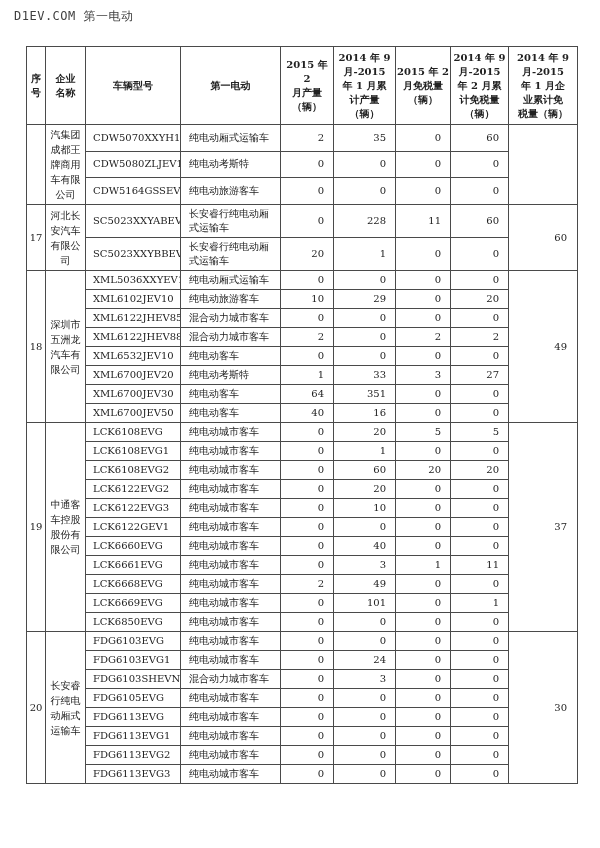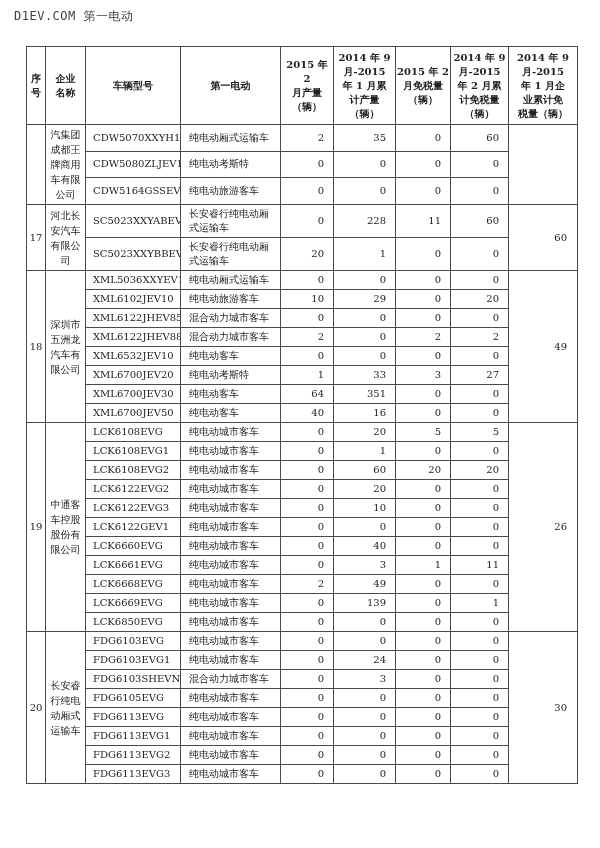--- a/index.html
+++ b/index.html
@@ -227,21 +227,21 @@
       </tr>
       <tr>
         <td class="serial" rowspan="11">19</td>
         <td class="company" rowspan="11">中通客车控股股份有限公司</td>
         <td class="model">LCK6108EVG</td>
         <td class="product">纯电动城市客车</td>
         <td class="num">0</td>
         <td class="num">20</td>
         <td class="num">5</td>
         <td class="num">5</td>
-        <td class="total" rowspan="11">26</td>
+        <td class="total" rowspan="11">37</td>
       </tr>
       <tr>
         <td class="model">LCK6108EVG1</td>
         <td class="product">纯电动城市客车</td>
         <td class="num">0</td>
         <td class="num">1</td>
         <td class="num">0</td>
         <td class="num">0</td>
       </tr>
       <tr>
@@ -297,21 +297,21 @@
         <td class="product">纯电动城市客车</td>
         <td class="num">2</td>
         <td class="num">49</td>
         <td class="num">0</td>
         <td class="num">0</td>
       </tr>
       <tr>
         <td class="model">LCK6669EVG</td>
         <td class="product">纯电动城市客车</td>
         <td class="num">0</td>
-        <td class="num">139</td>
+        <td class="num">101</td>
         <td class="num">0</td>
         <td class="num">1</td>
       </tr>
       <tr>
         <td class="model">LCK6850EVG</td>
         <td class="product">纯电动城市客车</td>
         <td class="num">0</td>
         <td class="num">0</td>
         <td class="num">0</td>
         <td class="num">0</td>

